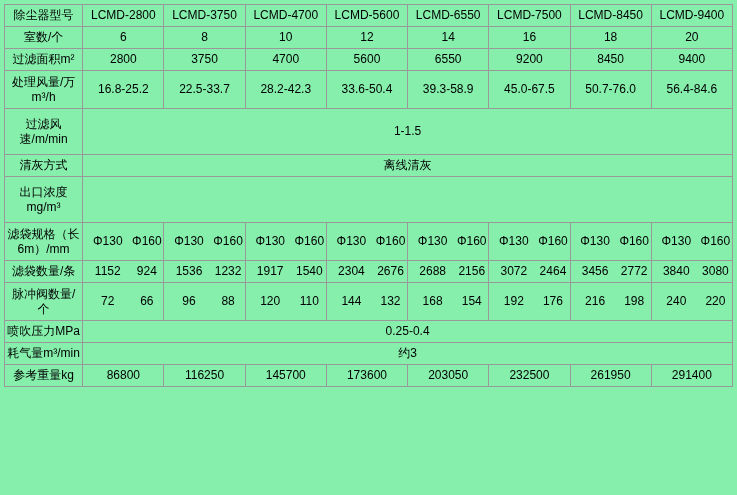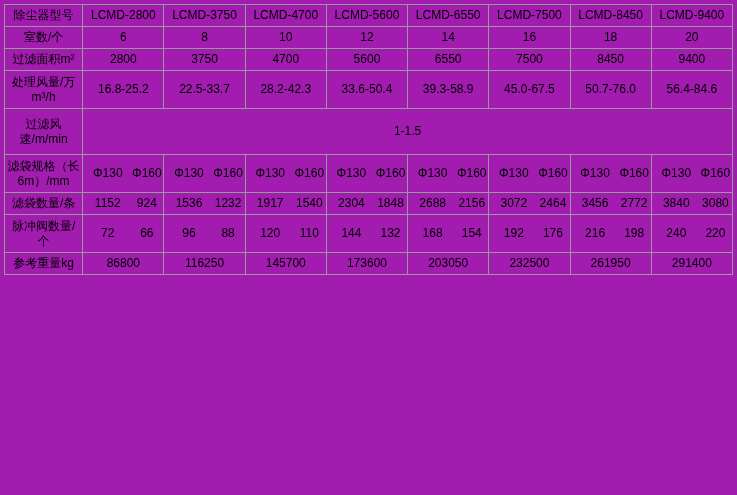--- a/index.html
+++ b/index.html
@@ -10,21 +10,21 @@
   body {
     font-family: "Liberation Sans", sans-serif;
     font-size: 12px;
     color: #000000;
   }
   #sheet {
     width: 737px;
     height: 495px;
     position: relative;
     overflow: hidden;
-    background: #a21caf;
+    background: #86efac;
   }
   table.spec {
     border-collapse: collapse;
     table-layout: fixed;
     width: 729px;
     margin: 4px 0 0 4px;
   }
   table.spec td {
     border: 1px solid #999999;
     text-align: center;
@@ -107,21 +107,21 @@
         <td>20</td>
       </tr>
 
       <tr class="row-h">
         <td class="lbl">过滤面积m²</td>
         <td>2800</td>
         <td>3750</td>
         <td>4700</td>
         <td>5600</td>
         <td>6550</td>
-        <td>7500</td>
+        <td>9200</td>
         <td>8450</td>
         <td>9400</td>
       </tr>
 
       <tr class="tall">
         <td class="lbl">
           <div>处理风量/万</div>
           <div>m³/h</div>
         </td>
         <td class="small">16.8-25.2</td>
@@ -135,22 +135,33 @@
       </tr>
 
       <tr class="taller">
         <td class="lbl">
           <div>过滤风</div>
           <div>速/m/min</div>
         </td>
         <td colspan="8">1-1.5</td>
       </tr>
 
-
-
+      <tr class="row-h">
+        <td class="lbl">清灰方式</td>
+        <td colspan="8">离线清灰</td>
+      </tr>
+
+
+      <tr class="taller">
+        <td class="lbl">
+          <div>出口浓度</div>
+          <div>mg/m³</div>
+        </td>
+        <td colspan="8"></td>
+      </tr>
 
       <tr class="tall">
         <td class="lbl">
           <div>滤袋规格（长</div>
           <div>6m）/mm</div>
         </td>
         <td class="sub small">
           <div class="cell-pair">
             <span>Φ130</span>
             <span>Φ160</span>
@@ -216,21 +227,21 @@
         </td>
         <td class="sub">
           <div class="cell-pair">
             <span>1917</span>
             <span>1540</span>
           </div>
         </td>
         <td class="sub">
           <div class="cell-pair">
             <span>2304</span>
-            <span>1848</span>
+            <span>2676</span>
           </div>
         </td>
         <td class="sub">
           <div class="cell-pair">
             <span>2688</span>
             <span>2156</span>
           </div>
         </td>
         <td class="sub">
           <div class="cell-pair">
@@ -301,21 +312,29 @@
         </td>
         <td class="sub">
           <div class="cell-pair">
             <span>240</span>
             <span>220</span>
           </div>
         </td>
       </tr>
 
 
-
+      <tr class="row-h">
+        <td class="lbl">喷吹压力MPa</td>
+        <td colspan="8">0.25-0.4</td>
+      </tr>
+
+      <tr class="row-h">
+        <td class="lbl">耗气量m³/min</td>
+        <td colspan="8">约3</td>
+      </tr>
 
       <tr class="row-h">
         <td class="lbl">参考重量kg</td>
         <td>86800</td>
         <td>116250</td>
         <td>145700</td>
         <td>173600</td>
         <td>203050</td>
         <td>232500</td>
         <td>261950</td>

